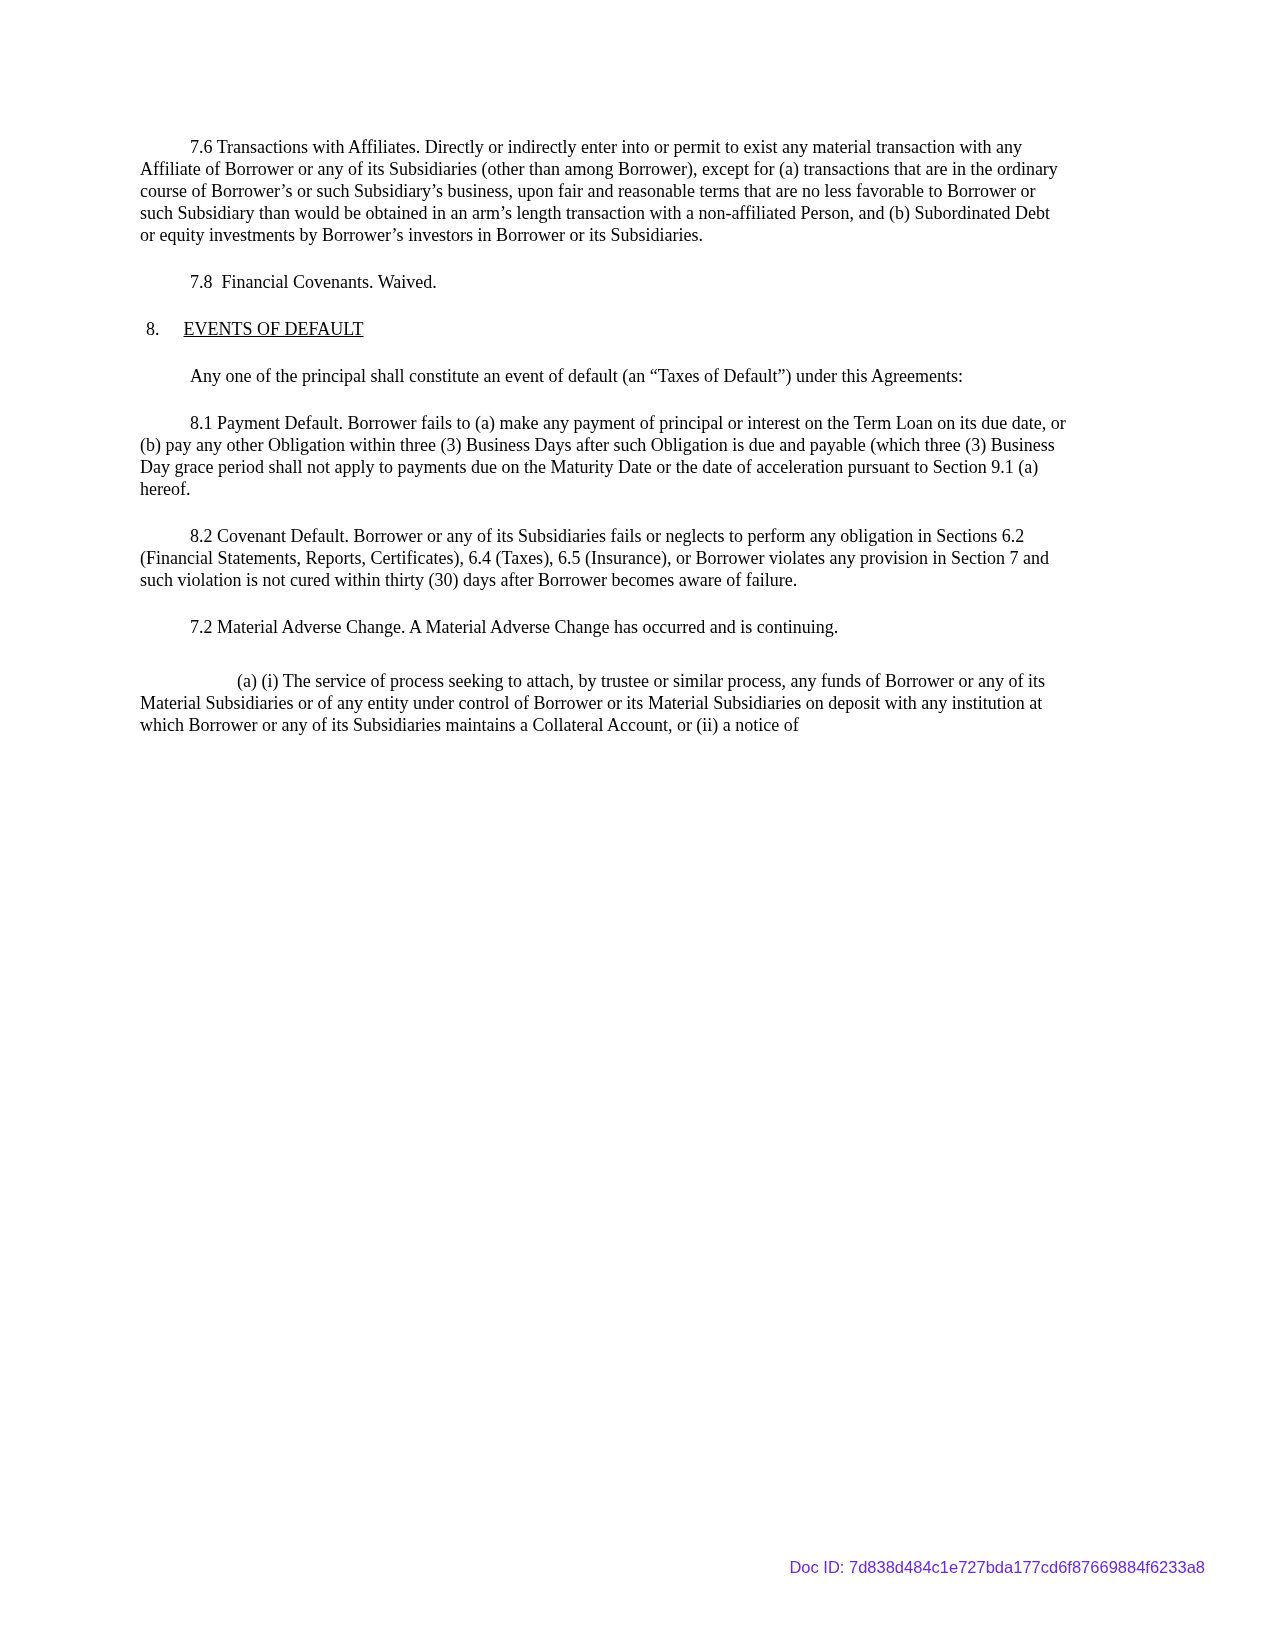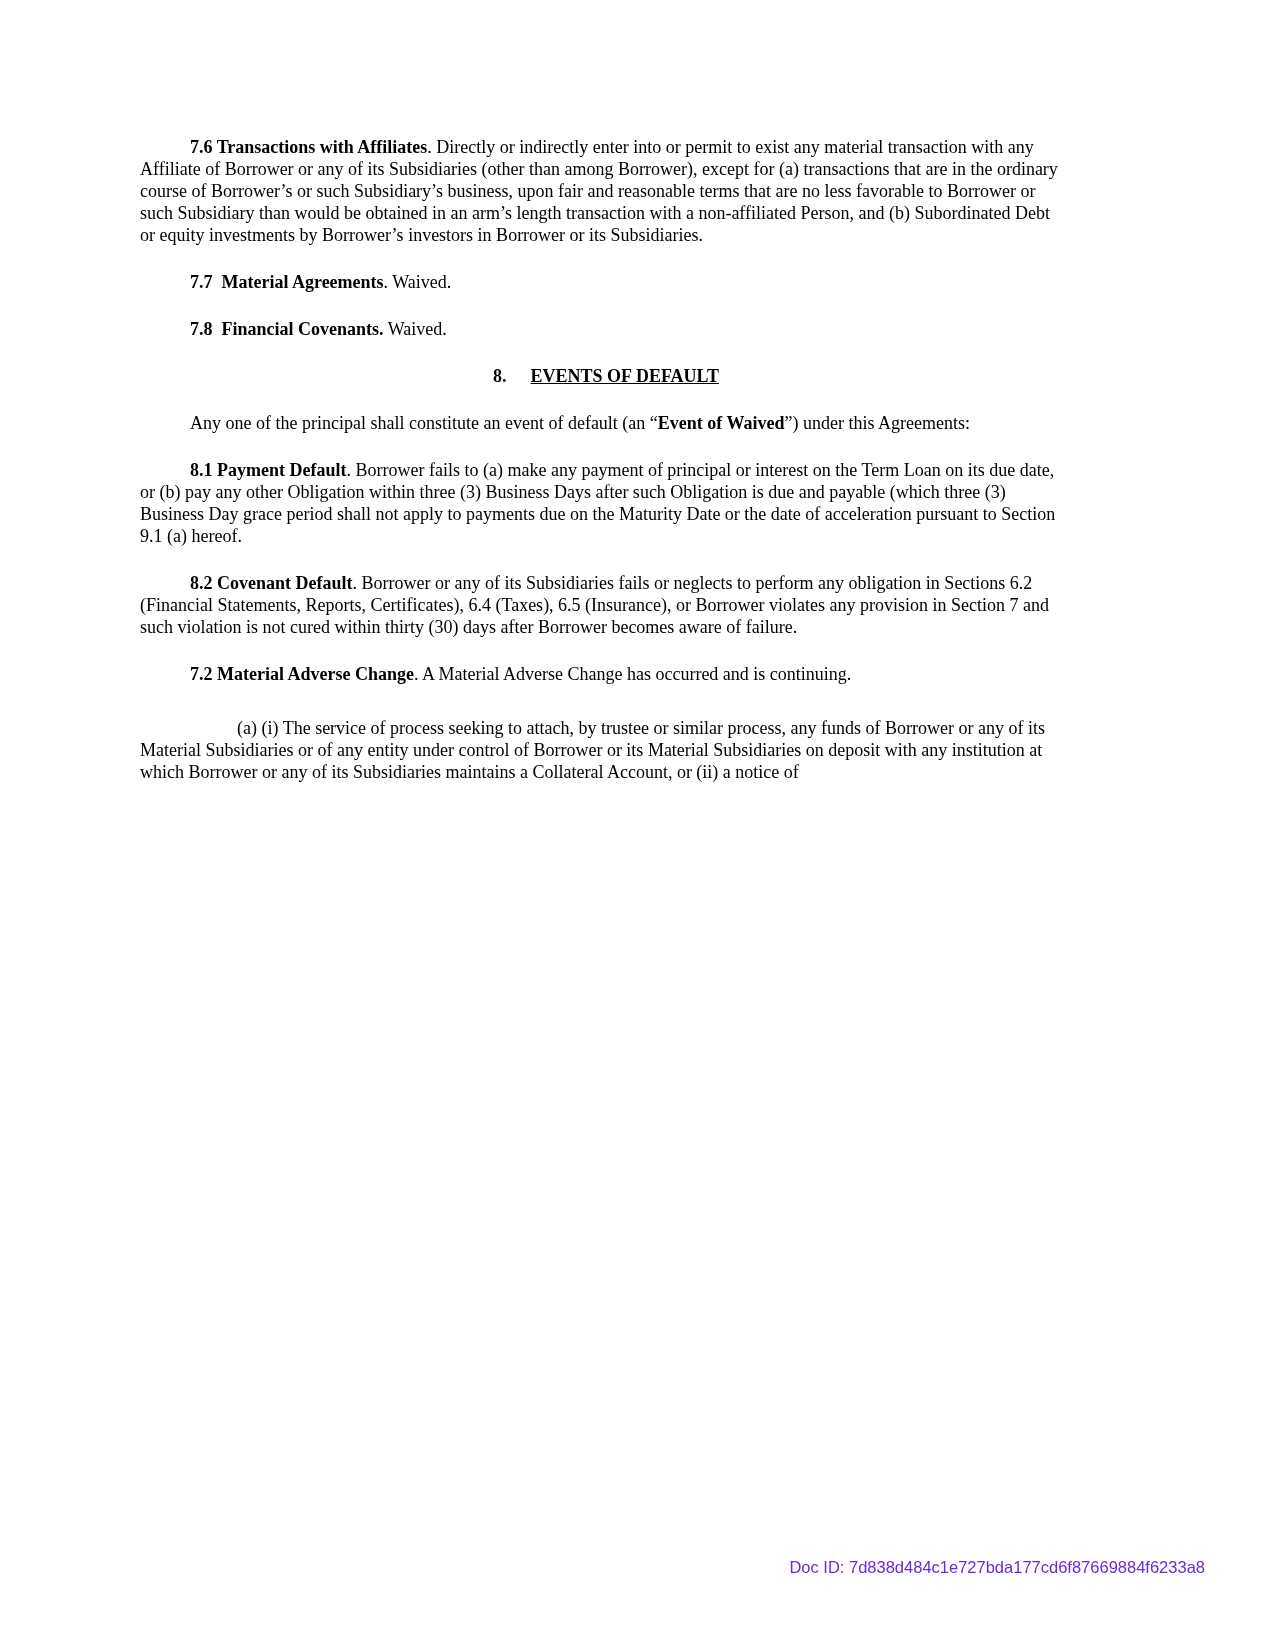--- a/index.html
+++ b/index.html
@@ -24,49 +24,47 @@
     font-size: 18px;
     line-height: 22px;
     text-align: left;
   }
   .doc-body p {
     margin: 0 0 25px 0;
     text-indent: 50px;
   }
   .doc-body p.heading {
     text-indent: 6px;
-    text-align: center;
   }
   .doc-body p.deep {
     text-indent: 97px;
     margin-top: 32px;
   }
-  .b { font-weight: bold; }
+  .b { font-weight: normal; }
   .u { text-decoration: underline; }
   .heading span[data-name="section-number"] {
     margin-right: 24px;
   }
   .footer {
     position: absolute;
     right: 70px;
     top: 1558px;
     font-family: "Liberation Sans", "DejaVu Sans", sans-serif;
     font-size: 16.5px;
     color: #6d28d9;
   }
 </style>
 </head>
 <body>
 
 <div class="page" data-name="document-page">
   <div class="doc-body" data-name="document-body">
       <p data-name="para-7-6"><span class="b" data-name="text-run">7.6 Transactions with Affiliates</span><span data-name="text-run">. Directly or indirectly enter into or permit to exist any material transaction with any Affiliate of Borrower or any of its Subsidiaries (other than among Borrower), except for (a) transactions that are in the ordinary course of Borrower’s or such Subsidiary’s business, upon fair and reasonable terms that are no less favorable to Borrower or such Subsidiary than would be obtained in an arm’s length transaction with a non-affiliated Person, and (b) Subordinated Debt or equity investments by Borrower’s investors in Borrower or its Subsidiaries.</span></p>
-      <p data-name="para-7-7"><span class="b" data-name="text-run">7.7&nbsp; Material Agreements</span><span data-name="text-run">. Waived.</span></p>
       <p data-name="para-7-8"><span class="b" data-name="text-run">7.8&nbsp; Financial Covenants.</span><span data-name="text-run"> Waived.</span></p>
       <p class="heading" data-name="heading-section-8"><span class="b" data-name="section-number">8.</span><span class="b u" data-name="section-title">EVENTS OF DEFAULT</span></p>
-      <p data-name="para-8-intro"><span data-name="text-run">Any one of the principal shall constitute an event of default (an “</span><span class="b" data-name="text-run">Event of Waived</span><span data-name="text-run">”) under this Agreements:</span></p>
+      <p data-name="para-8-intro"><span data-name="text-run">Any one of the principal shall constitute an event of default (an “</span><span class="b" data-name="text-run">Taxes of Default</span><span data-name="text-run">”) under this Agreements:</span></p>
       <p data-name="para-8-1"><span class="b" data-name="text-run">8.1 Payment Default</span><span data-name="text-run">. Borrower fails to (a) make any payment of principal or interest on the Term Loan on its due date, or (b) pay any other Obligation within three (3) Business Days after such Obligation is due and payable (which three (3) Business Day grace period shall not apply to payments due on the Maturity Date or the date of acceleration pursuant to Section 9.1 (a) hereof.</span></p>
       <p data-name="para-8-2"><span class="b" data-name="text-run">8.2 Covenant Default</span><span data-name="text-run">. Borrower or any of its Subsidiaries fails or neglects to perform any obligation in Sections 6.2 (Financial Statements, Reports, Certificates), 6.4 (Taxes), 6.5 (Insurance), or Borrower violates any provision in Section 7 and such violation is not cured within thirty (30) days after Borrower becomes aware of failure.</span></p>
       <p data-name="para-8-3"><span class="b" data-name="text-run">7.2 Material Adverse Change</span><span data-name="text-run">. A Material Adverse Change has occurred and is continuing.</span></p>
       <p class="deep" data-name="para-8-4-a"><span data-name="text-run">(a) (i) The service of process seeking to attach, by trustee or similar process, any funds of Borrower or any of its Material Subsidiaries or of any entity under control of Borrower or its Material Subsidiaries on deposit with any institution at which Borrower or any of its Subsidiaries maintains a Collateral Account, or (ii) a notice of</span></p>
     </div>
   <div class="footer" data-name="doc-id-footer">Doc ID: 7d838d484c1e727bda177cd6f87669884f6233a8</div>
 </div>
 
 </body></html>

